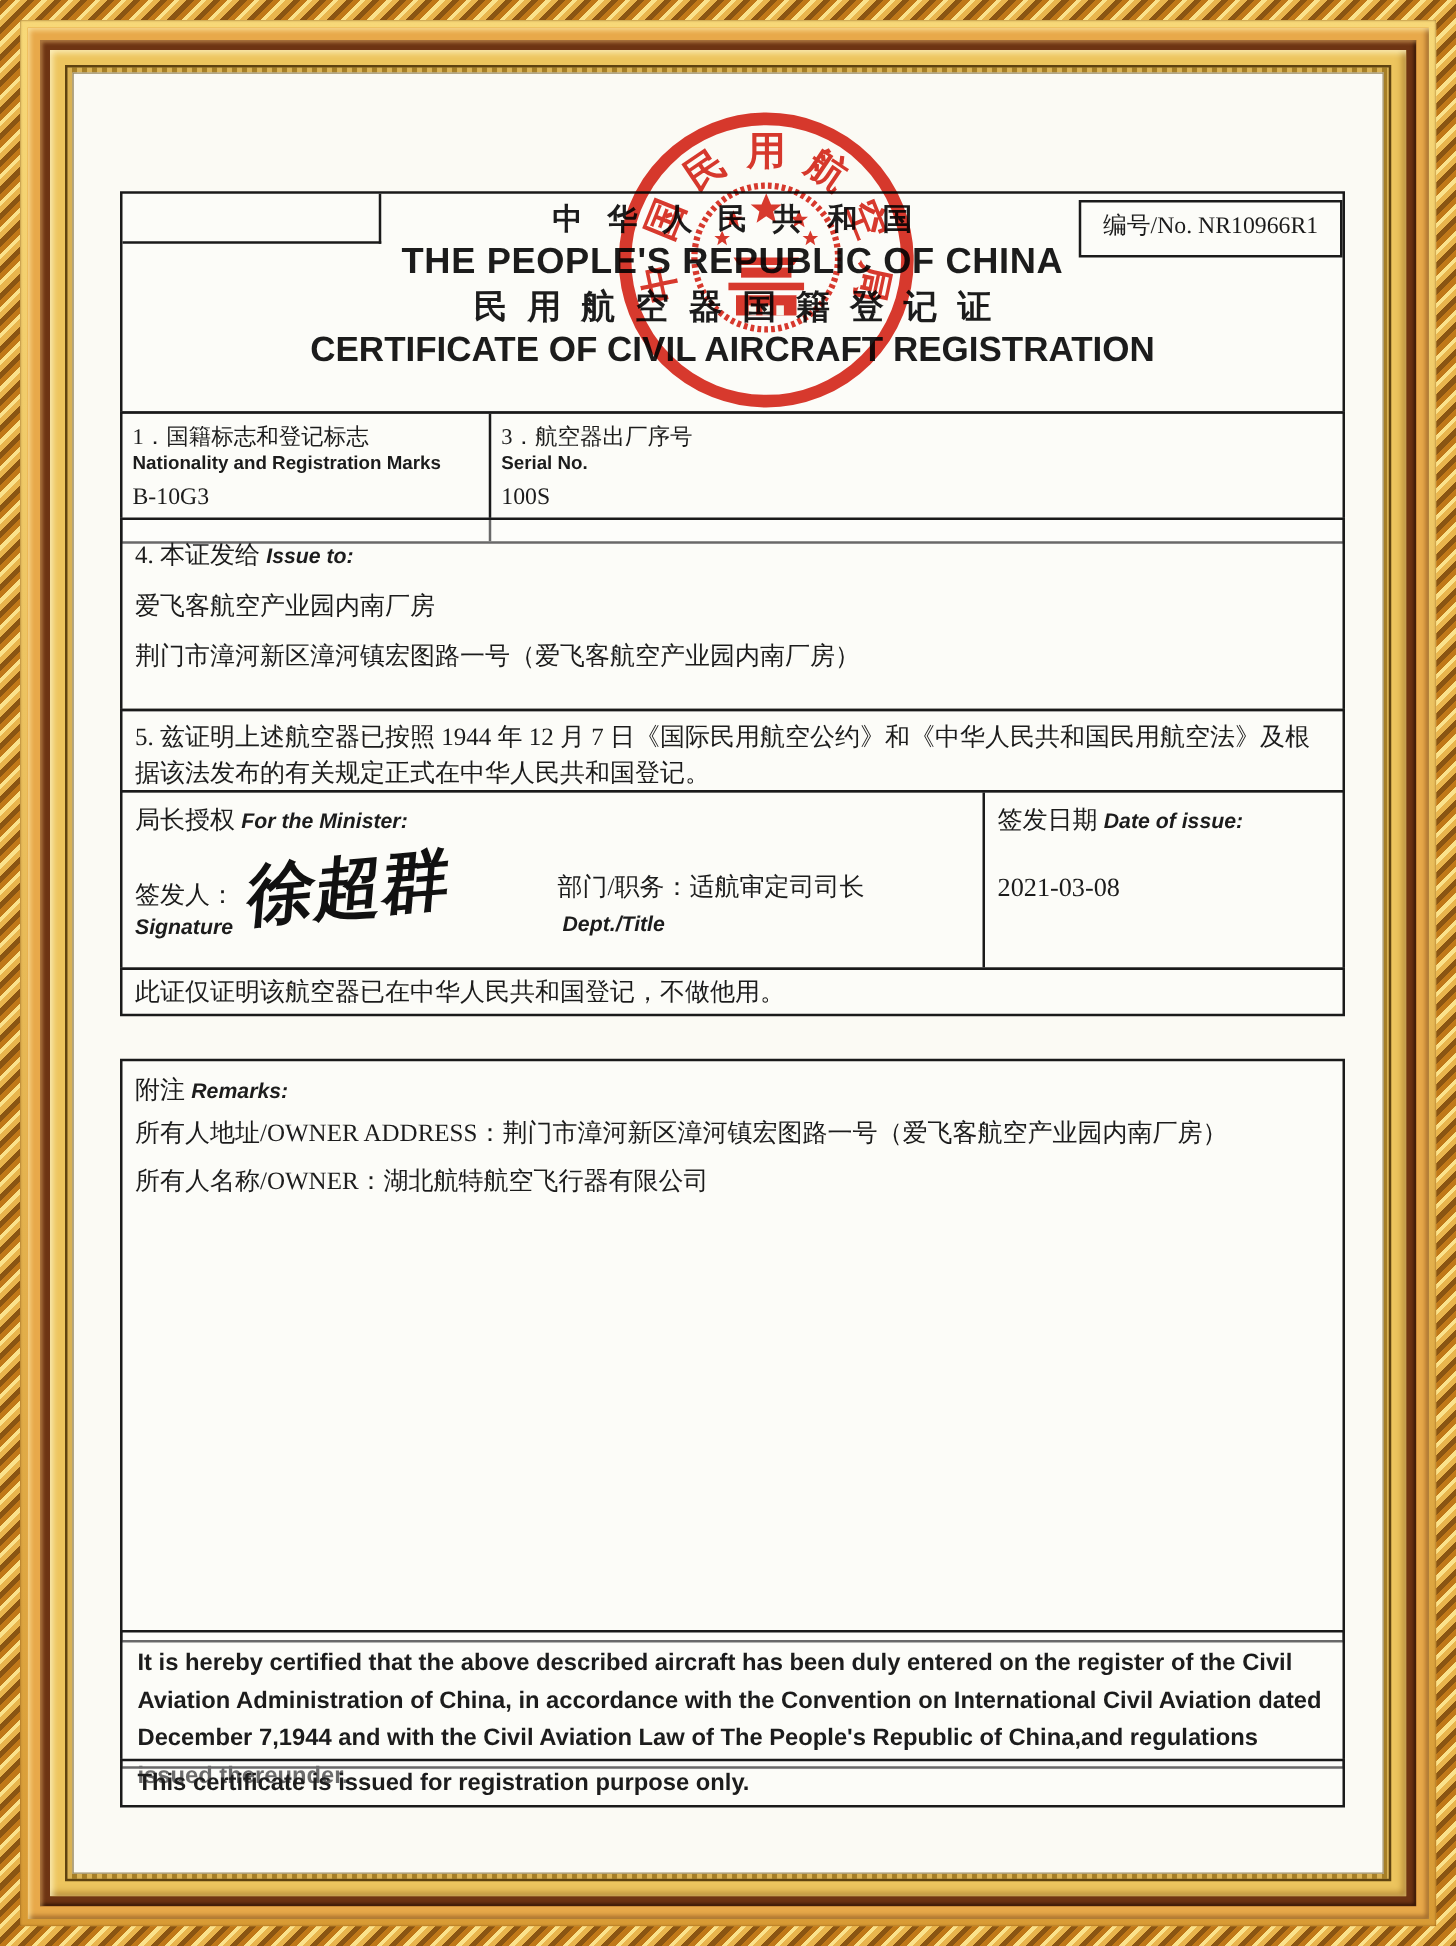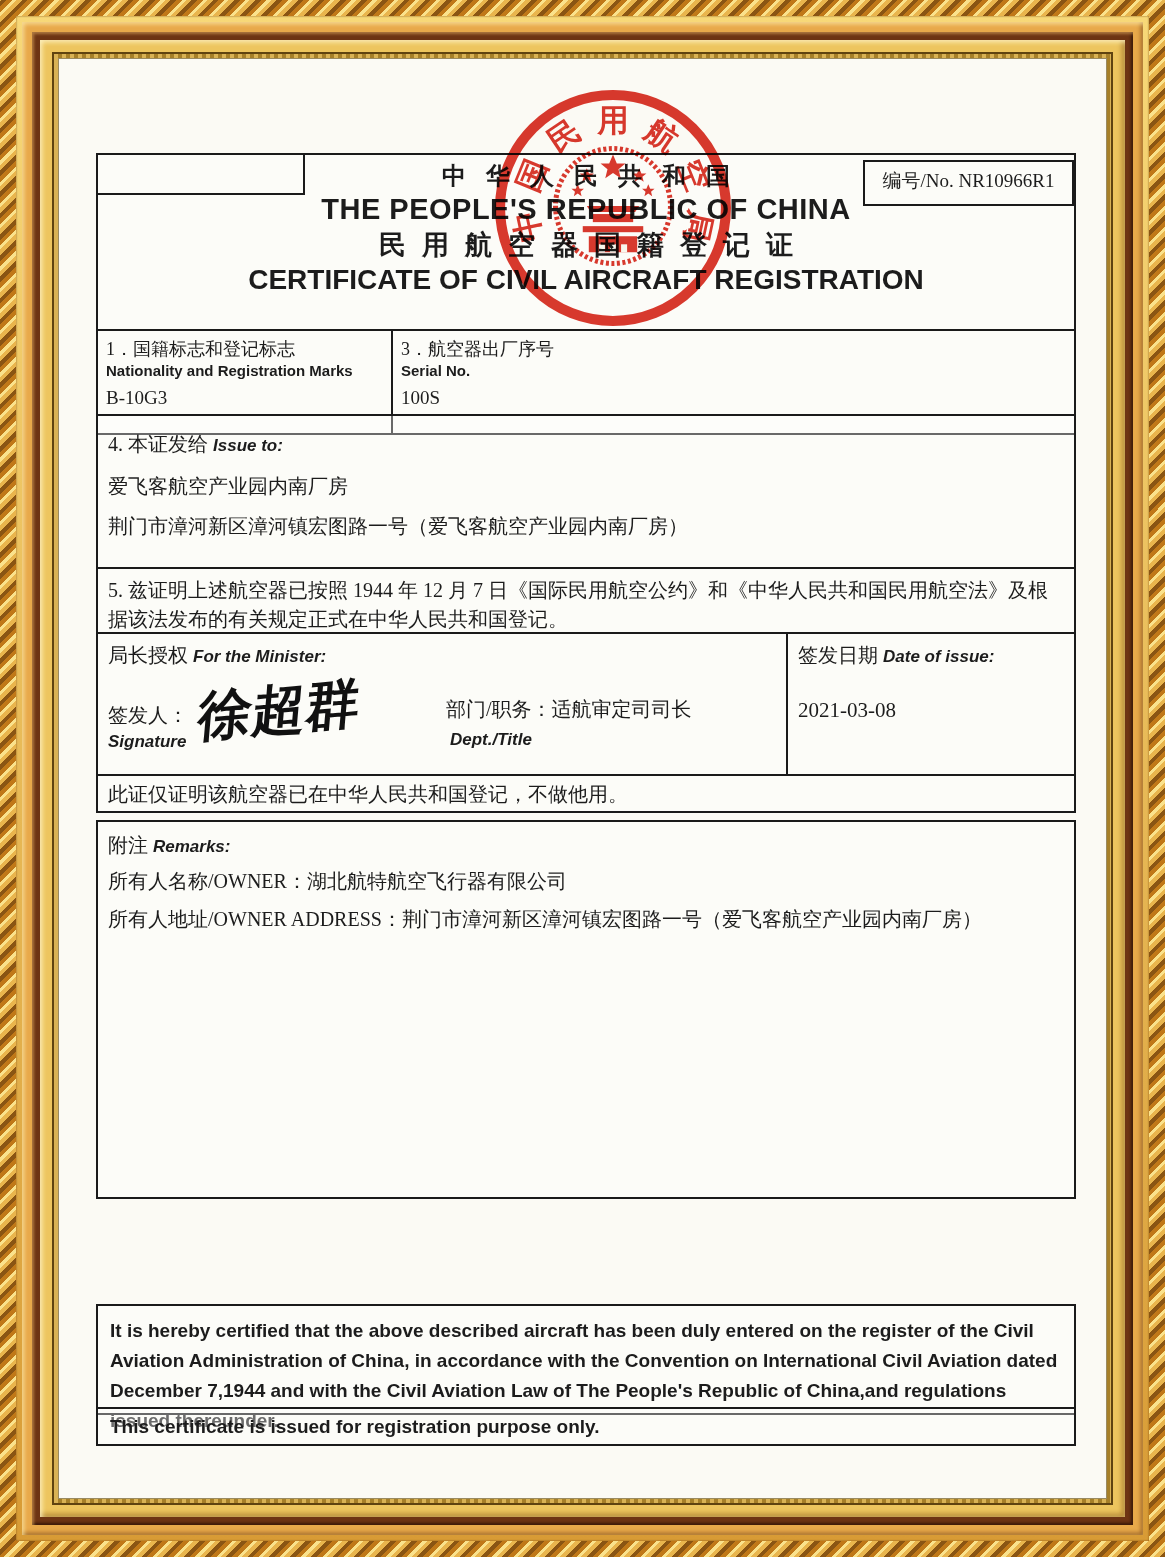--- a/index.html
+++ b/index.html
@@ -56,21 +56,21 @@
   
   .minister{left:0;top:479px;width:980px;height:144px;display:flex;}
   .m-left{position:relative;width:688px;border-right:2px solid #1a1a1a;}
   .m-right{position:relative;flex:1;}
   .m-pos{position:absolute;white-space:nowrap;}
   .sig-text{font-size:54px;font-weight:bold;transform:rotate(-5deg) skewX(-10deg);
             font-family:"Liberation Serif","DejaVu Serif",serif;color:#111;}
   
   .note{left:0;top:621px;width:980px;height:39px;padding:5px 10px;font-size:20px;line-height:26px;}
   
-  .remarks{left:0;top:667px;width:980px;height:379px;padding:8px 10px;}
+  .remarks{left:0;top:694px;width:980px;height:467px;padding:8px 10px;}
   .rem-line{font-size:20px;line-height:38px;}
   
   .engl{left:0;top:1151px;width:980px;height:111px;padding:10px 12px;
         font-family:"Liberation Sans","DejaVu Sans",sans-serif;
         font-size:19px;line-height:30px;font-weight:bold;}
   .bottom{left:0;top:1254px;width:980px;height:39px;padding:6px 12px;
         font-family:"Liberation Sans","DejaVu Sans",sans-serif;
         font-size:19px;line-height:24px;font-weight:bold;}
   
   .seal{position:absolute;left:396px;top:-66px;width:242px;height:242px;
@@ -184,22 +184,22 @@
 
                   <div class="box note">
                     <span>此证仅证明该航空器已在中华人民共和国登记，不做他用。</span>
                   </div>
 
                   <div class="box remarks">
                     <div class="rem-line" style="line-height:30px;">
                       <span>附注</span>
                       <span class="inline-en">Remarks:</span>
                     </div>
+                    <div class="rem-line">所有人地址/OWNER ADDRESS：荆门市漳河新区漳河镇宏图路一号（爱飞客航空产业园内南厂房）</div>
                     <div class="rem-line">所有人名称/OWNER：湖北航特航空飞行器有限公司</div>
-                    <div class="rem-line">所有人地址/OWNER ADDRESS：荆门市漳河新区漳河镇宏图路一号（爱飞客航空产业园内南厂房）</div>
                   </div>
 
                   <div class="box engl">
                     <span>It is hereby certified that the above described aircraft has been duly entered on the register of the Civil Aviation Administration of China, in accordance with the Convention on International Civil Aviation dated December 7,1944 and with the Civil Aviation Law of The People's Republic of China,and regulations issued thereunder.</span>
                   </div>
 
                   <div class="box bottom">
                     <span>This certificate is issued for registration purpose only.</span>
                   </div>
 

